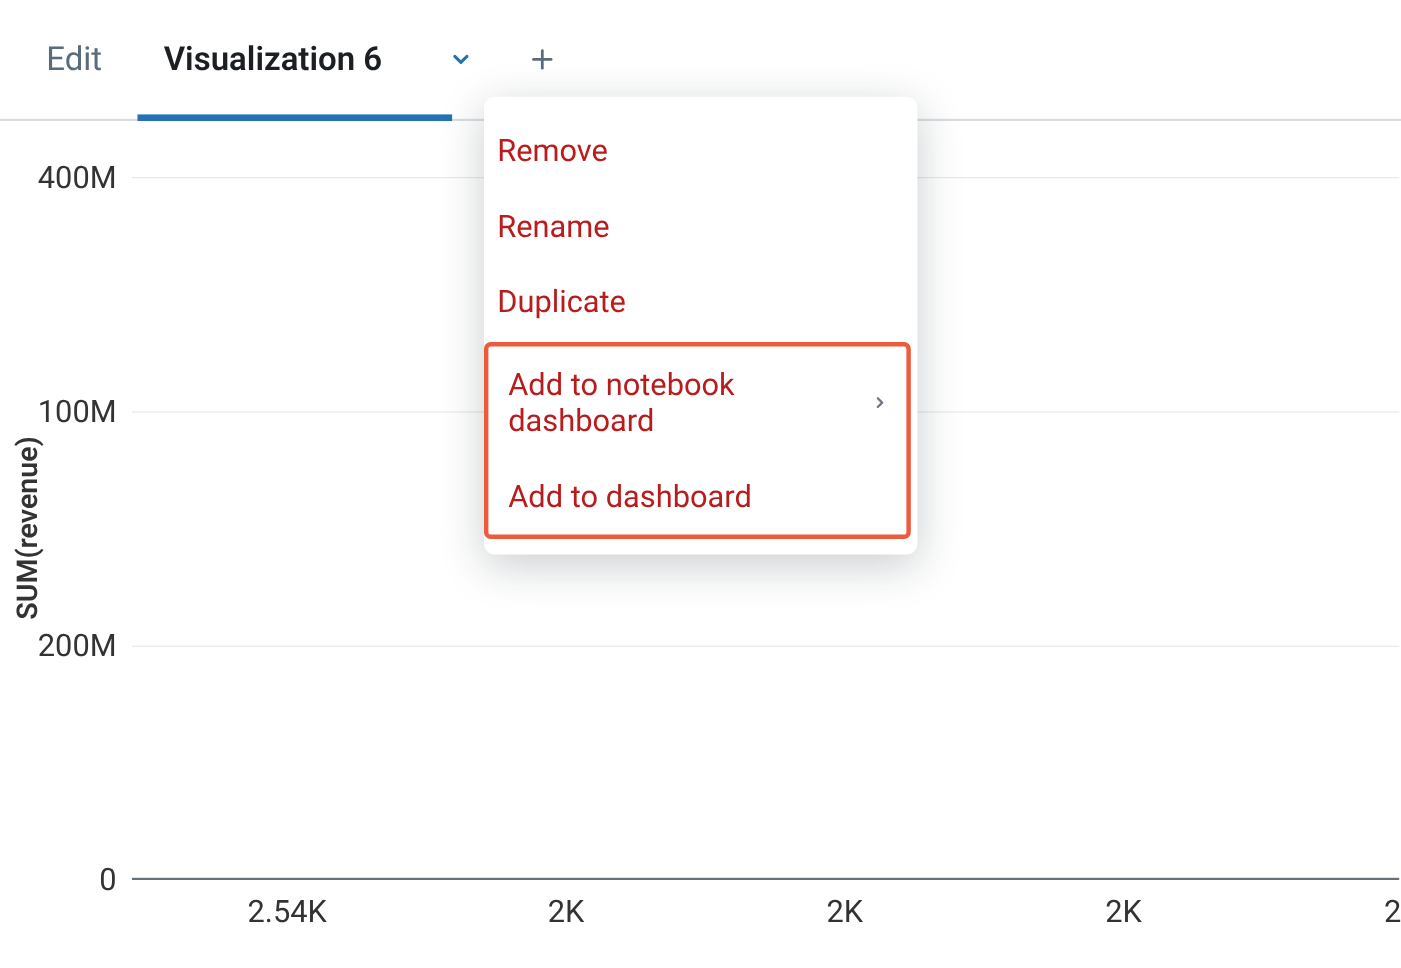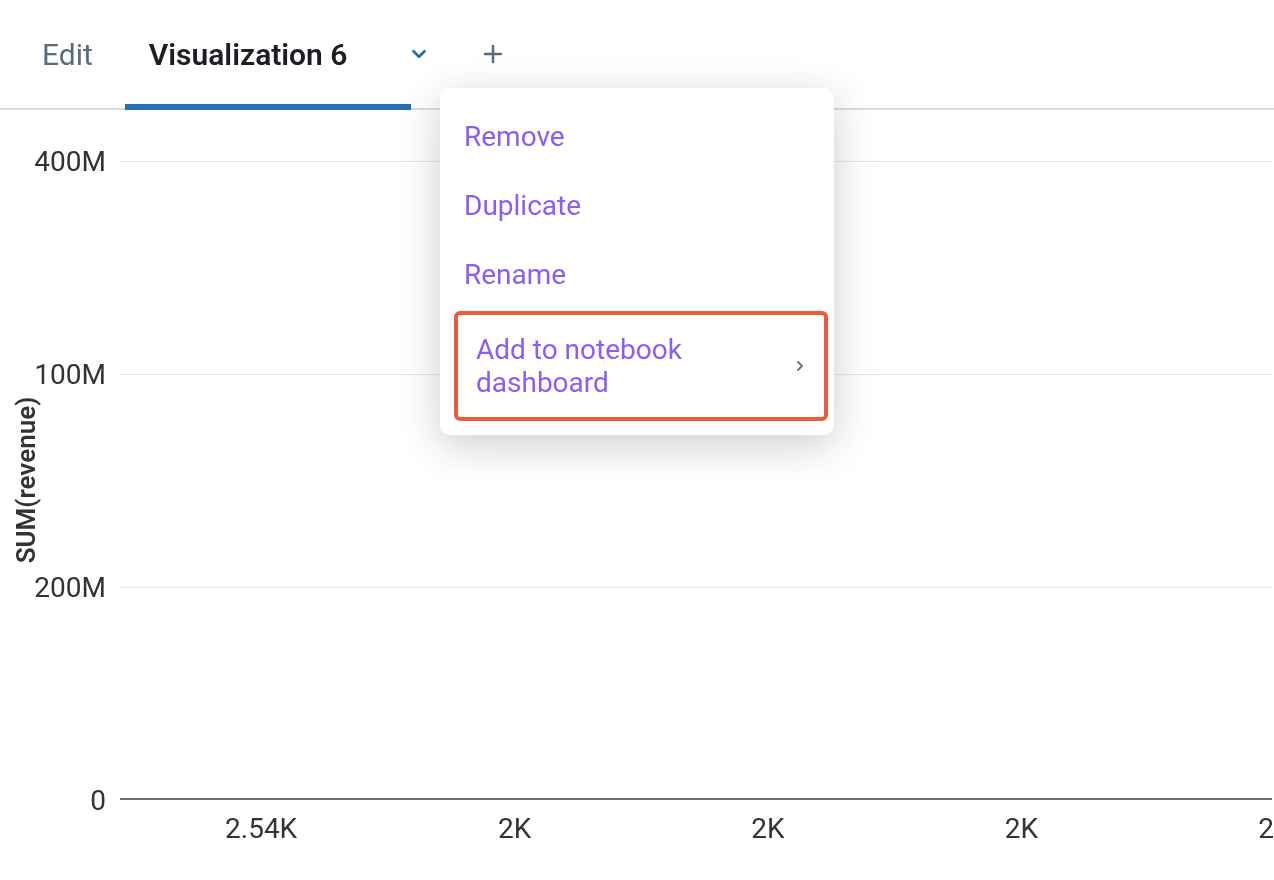--- a/index.html
+++ b/index.html
@@ -126,31 +126,31 @@
     left: 440px;
     width: 394px;
     background: #fff;
     border-radius: 10px;
     box-shadow: 0 10px 40px rgba(20,30,40,0.22);
     padding: 14px 0;
     z-index: 50;
   }
   .menu-item {
     font-size: 28px;
-    color: #8b5cf6;
-    padding: 18px 24px;
+    color: #b91c1c;
+    padding: 18px 12px;
     cursor:pointer;
     display:flex;
     align-items:center;
     justify-content:space-between;
   }
   .menu-highlight {
     border: 4px solid #EB5B3C;
     border-radius: 6px;
-    margin: 2px 6px 0 14px;
+    margin: 2px 6px 0 0;
     padding-top:0;
   }
   .menu-highlight .menu-item { padding-left:18px; padding-right:16px; }
   .chevron-right {
     color:#6b7680;
   }
 </style>
 </head>
 <body>
 
@@ -250,25 +250,26 @@
       <div class="xtick" style="left: 12.25%;">2.54K</div>
       <div class="xtick" style="left: 34.25%;">2K</div>
       <div class="xtick" style="left: 56.25%;">2K</div>
       <div class="xtick" style="left: 78.25%;">2K</div>
       <div class="xtick" style="left: 100.25%;">2K</div>
     </div>
 </div>
 
 <div class="menu">
   <div class="menu-item">Remove</div>
+  <div class="menu-item">Rename</div>
   <div class="menu-item">Duplicate</div>
-  <div class="menu-item">Rename</div>
   <div class="menu-highlight">
     <div class="menu-item">
       <span>Add to notebook dashboard</span>
       <span class="chevron-right">
         <svg width="16" height="20" viewBox="0 0 24 24" fill="none" stroke="currentColor" stroke-width="3" stroke-linecap="round" stroke-linejoin="round">
             <polyline points="9 18 15 12 9 6"></polyline>
           </svg>
       </span>
     </div>
+    <div class="menu-item">Add to dashboard</div>
   </div>
 </div>
 
 </body></html>

